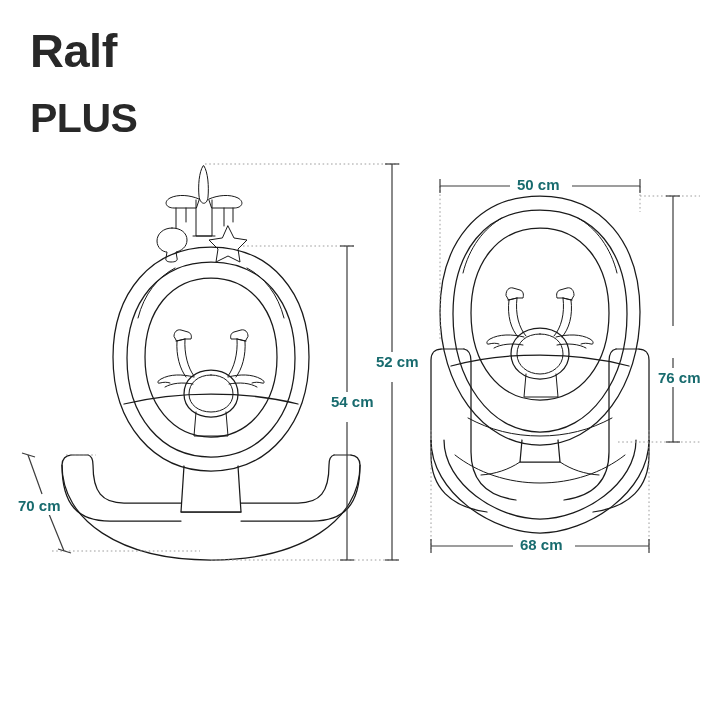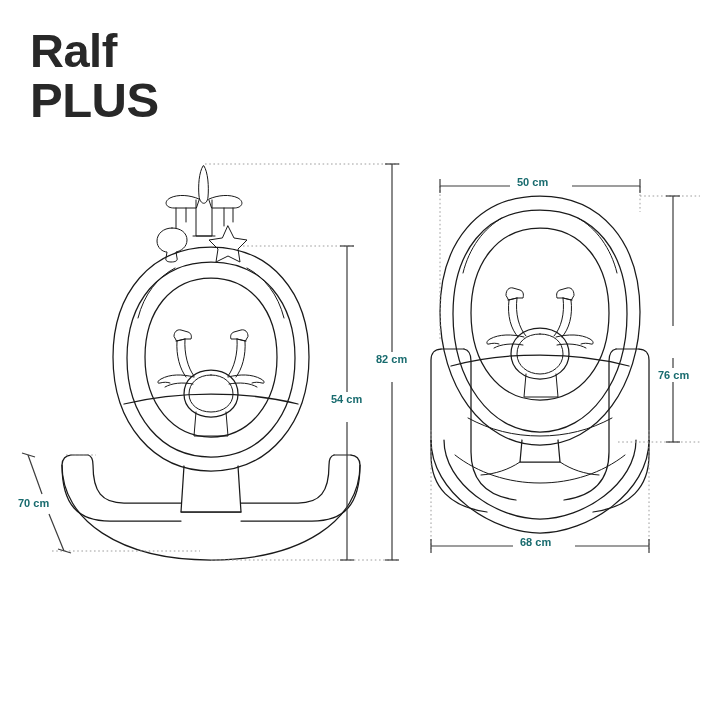--- a/index.html
+++ b/index.html
@@ -27,36 +27,36 @@
     line-height: 1.0;
     user-select: none;
   }
   #title-block .line {
     font-weight: bold;
     color: #282828;
     letter-spacing: -0.5px;
     display: block;
   }
   #title-line-1 { font-size: 47px; }
-  #title-line-2 { font-size: 49px; margin-top: 2px; }
+  #title-line-2 { font-size: 41px; margin-top: 24px; }
 
   
   #drawing {
     position: absolute;
     left: 0;
     top: 0;
     width: 720px;
     height: 720px;
   }
 
   
   .dim-label {
     position: absolute;
     font-family: "Liberation Sans", sans-serif;
-    font-size: 11px;
+    font-size: 15px;
     font-weight: bold;
     color: #186b6e;
     white-space: nowrap;
     background: #ffffff;
     padding: 1px 4px;
     user-select: none;
   }
 
   #label-82   { left: 372px; top: 352px; }
   #label-54   { left: 327px; top: 392px; }
@@ -299,20 +299,20 @@
 
       <g>
         <line class="dim" x1="431" y1="546" x2="513" y2="546"></line>
         <line class="dim" x1="575" y1="546" x2="649" y2="546"></line>
         <line class="dim" x1="431" y1="539" x2="431" y2="553"></line>
         <line class="dim" x1="649" y1="539" x2="649" y2="553"></line>
       </g>
     </g>
   </svg>
 
-  <div class="dim-label" id="label-82">82 cm</div>
+  <div class="dim-label" id="label-82">52 cm</div>
   <div class="dim-label" id="label-54">54 cm</div>
   <div class="dim-label" id="label-70">70 cm</div>
   <div class="dim-label" id="label-50">50 cm</div>
   <div class="dim-label" id="label-76">76 cm</div>
   <div class="dim-label" id="label-68">68 cm</div>
 
 </div>
 
 </body></html>

